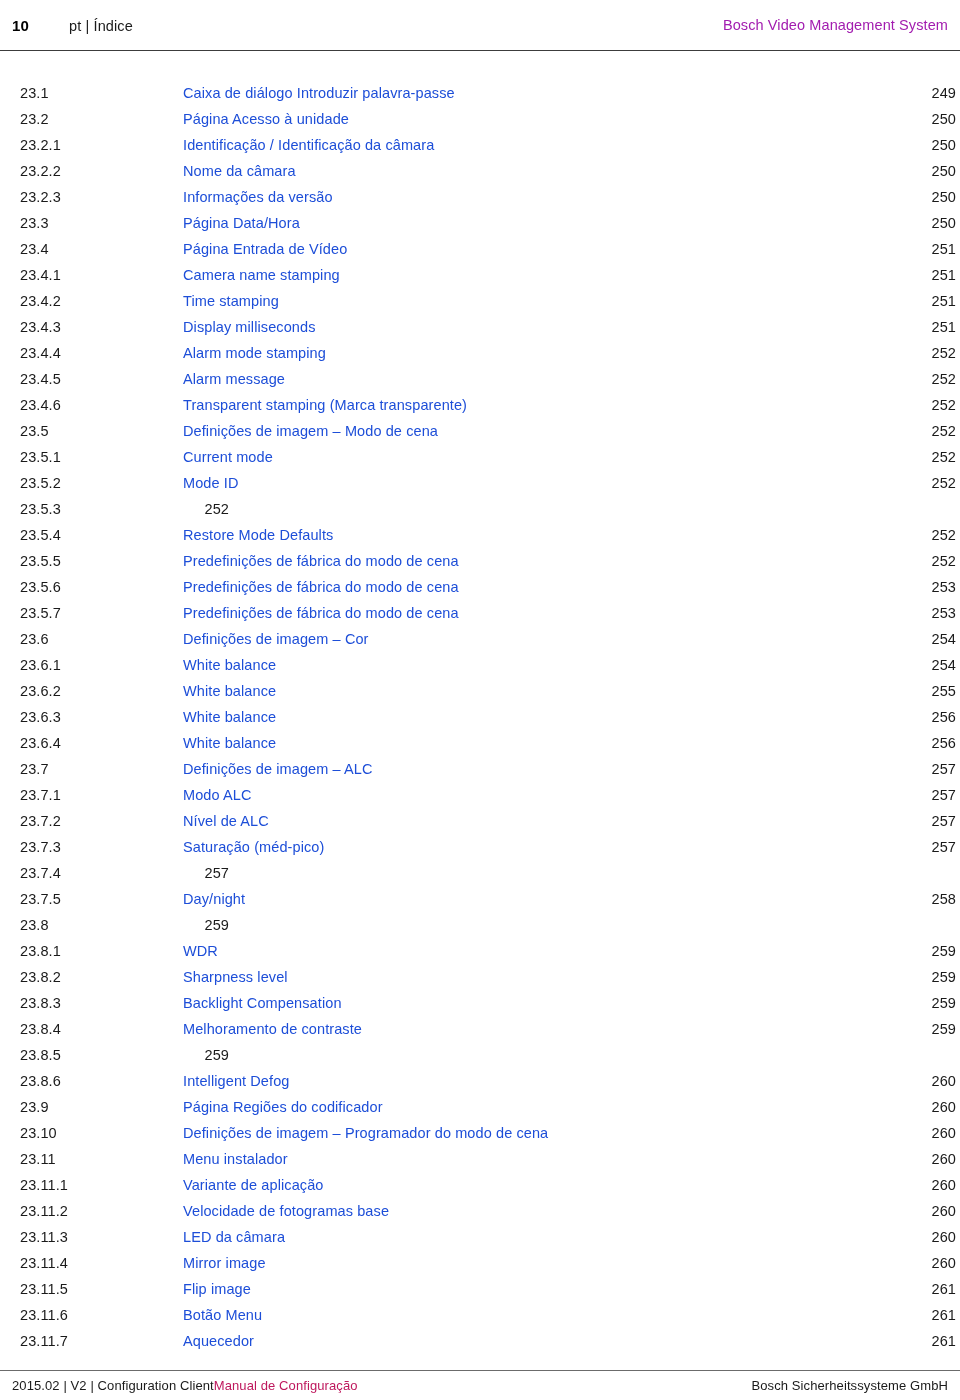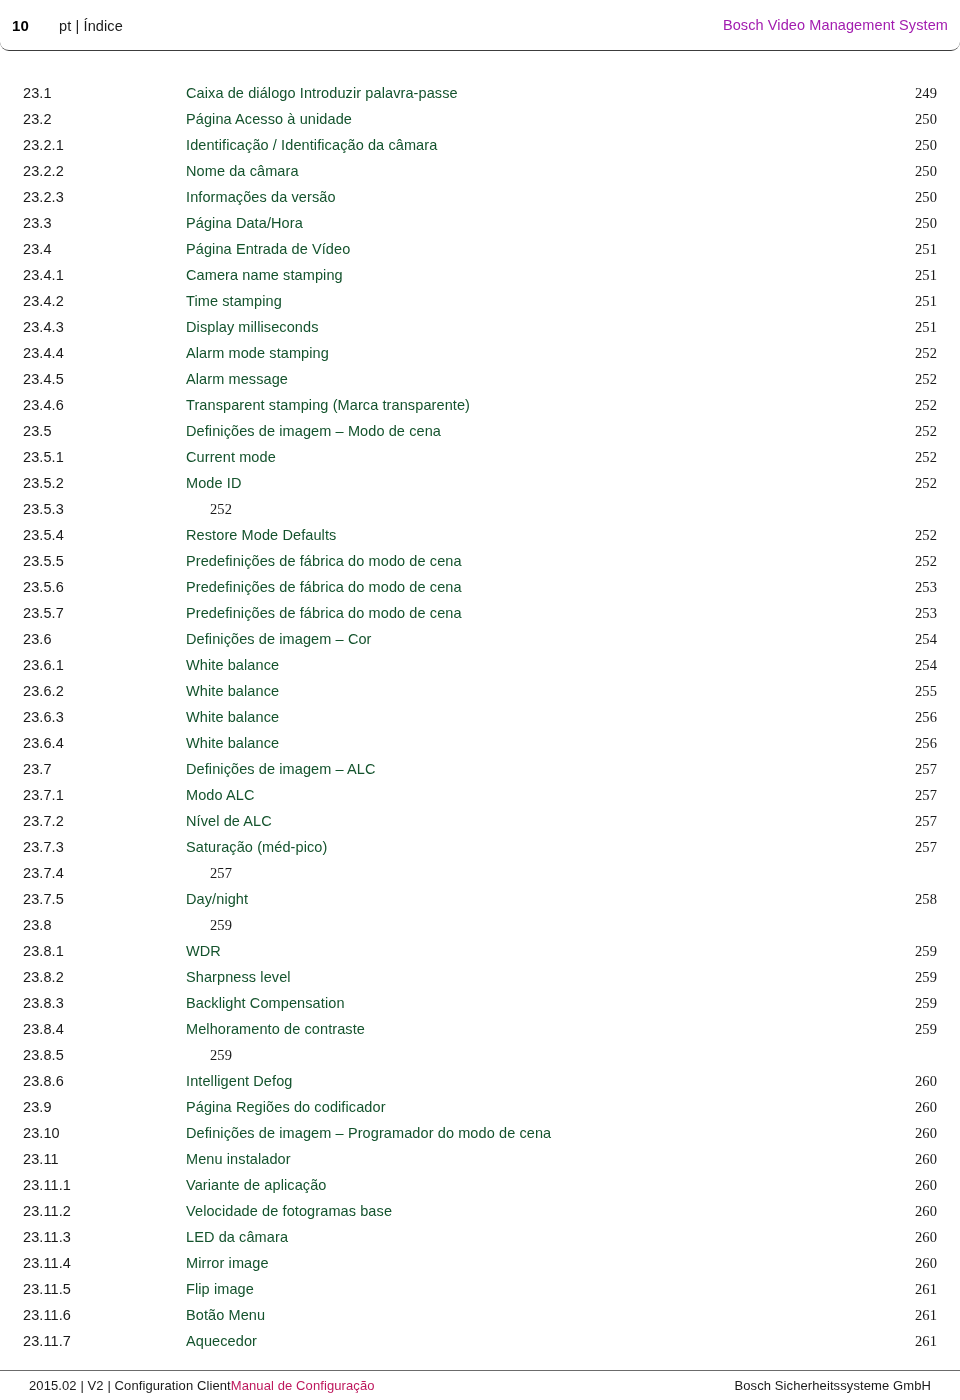--- a/index.html
+++ b/index.html
@@ -30,38 +30,37 @@
     top: 0;
     left: 0;
     width: 960px;
     height: 51px;
     box-sizing: border-box;
     padding: 0 12px;
     display: flex;
     align-items: center;
     justify-content: space-between;
     border-bottom: 1.6px solid #3c3c3c;
-    border-radius: 9px;
   }
   .header-left {
     display: flex;
     align-items: baseline;
     white-space: nowrap;
   }
   .header-page-number {
     font-size: 15px;
     font-weight: bold;
     color: #000000;
     letter-spacing: 0.2px;
   }
   .header-chapter {
     font-size: 14.5px;
     font-weight: normal;
     color: #1a1a1a;
-    margin-left: 30px;
+    margin-left: 40px;
     letter-spacing: 0.1px;
   }
   .header-right {
     font-size: 14.5px;
     color: #a21caf;
     white-space: nowrap;
     letter-spacing: 0.1px;
   }
 
   
@@ -69,57 +68,57 @@
     position: absolute;
     top: 80px;
     left: 0;
     width: 960px;
   }
   .toc-row {
     display: flex;
     align-items: flex-end;
     height: 26px;
     line-height: 26px;
-    padding: 0 23px;
+    padding: 0 4px;
     box-sizing: border-box;
+    margin-left: 16px;
   }
   .toc-num {
     flex: 0 0 163px;
     font-size: 14.5px;
     color: #1a1a1a;
     white-space: nowrap;
     letter-spacing: 0.1px;
   }
   .toc-title {
     flex: 1 1 auto;
     font-size: 14.5px;
-    color: #14532d;
+    color: #1d4ed8;
     white-space: nowrap;
     overflow: hidden;
     letter-spacing: 0.1px;
   }
   .toc-page {
     flex: 0 0 46px;
     text-align: right;
     font-size: 14.5px;
     color: #1a1a1a;
     white-space: nowrap;
     letter-spacing: 0.1px;
-    font-family: Liberation Serif, serif;
   }
 
   
   .page-footer {
     position: absolute;
     left: 0;
     bottom: 0;
     width: 960px;
     height: 30px;
     box-sizing: border-box;
-    padding: 0 29px;
+    padding: 0 12px;
     display: flex;
     align-items: center;
     border-top: 1.6px solid #6b6b6b;
   }
   .footer-left {
     flex: 0 0 auto;
     font-size: 13px;
     color: #1a1a1a;
     white-space: nowrap;
     letter-spacing: 0.1px;

